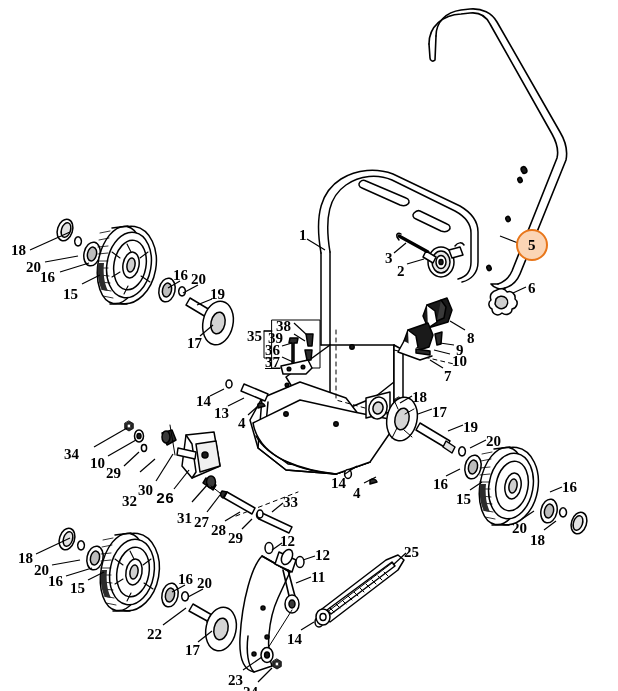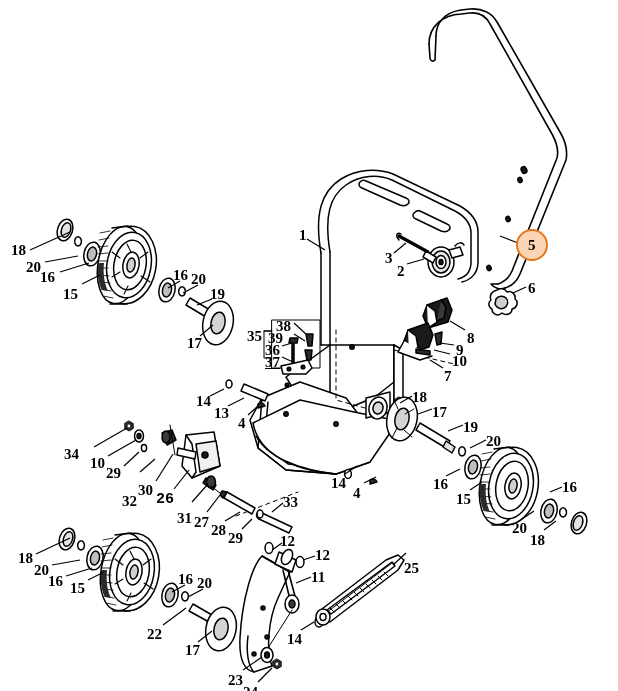--- a/index.html
+++ b/index.html
@@ -491,19 +491,19 @@
       <div class="lbl" style="left: 34px; top: 563px;">20</div>
       <div class="lbl" style="left: 48px; top: 574px;">16</div>
       <div class="lbl" style="left: 70px; top: 581px;">15</div>
       <div class="lbl" style="left: 178px; top: 572px;">16</div>
       <div class="lbl" style="left: 197px; top: 576px;">20</div>
       <div class="lbl" style="left: 147px; top: 627px;">22</div>
       <div class="lbl" style="left: 185px; top: 643px;">17</div>
       <div class="lbl" style="left: 280px; top: 534px;">12</div>
       <div class="lbl" style="left: 315px; top: 548px;">12</div>
       <div class="lbl" style="left: 311px; top: 570px;">11</div>
-      <div class="lbl" style="left: 404px; top: 545px; margin-top: 16px;">25</div>
+      <div class="lbl" style="left: 404px; top: 545px;">25</div>
       <div class="lbl" style="left: 287px; top: 632px;">14</div>
       <div class="lbl" style="left: 228px; top: 673px;">23</div>
       <div class="lbl" style="left: 243px; top: 685px;">24</div>
     </div>
 
 </div>
 
 </body></html>

